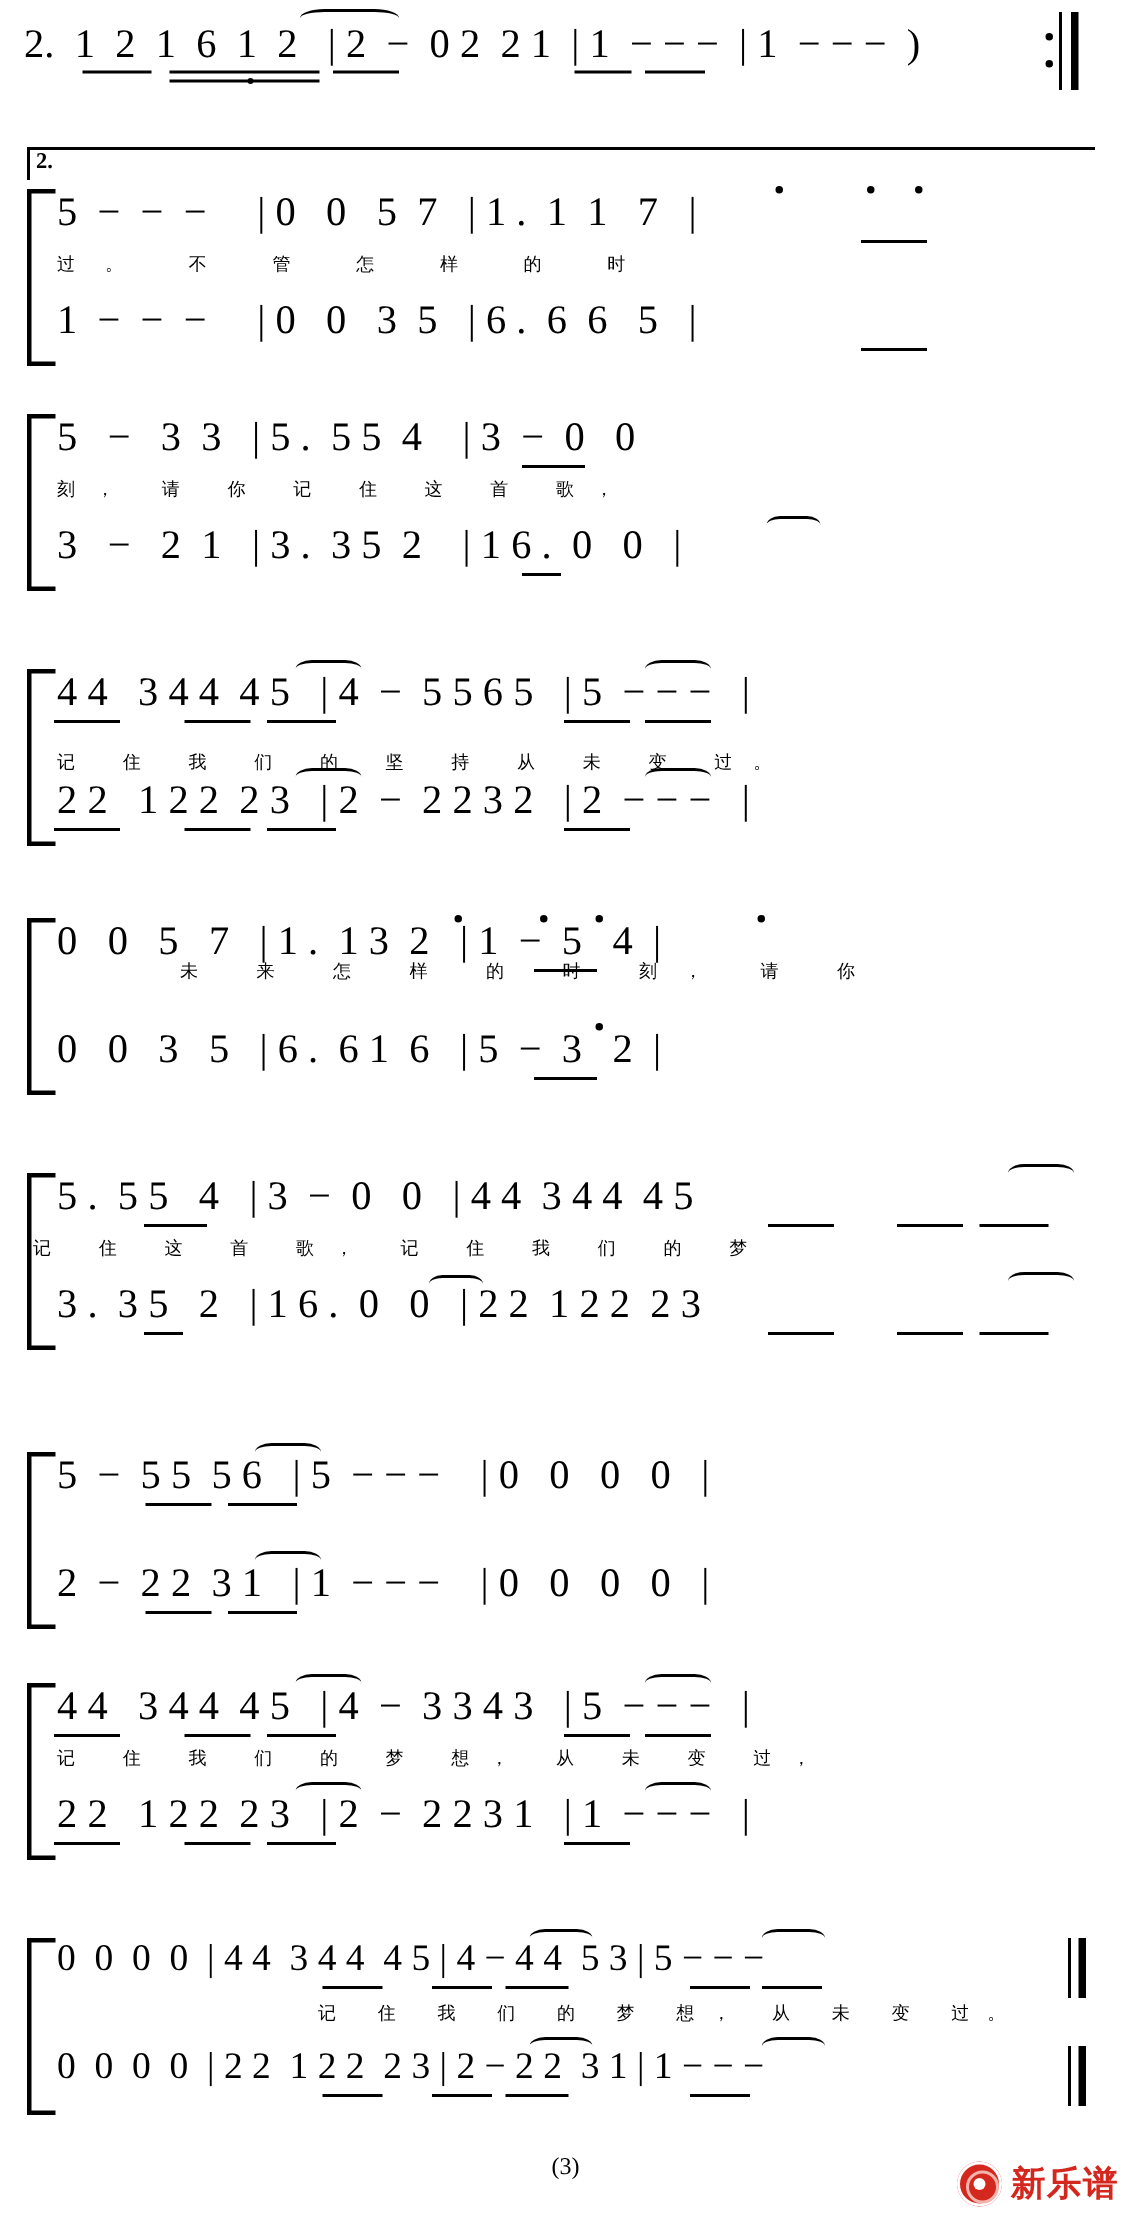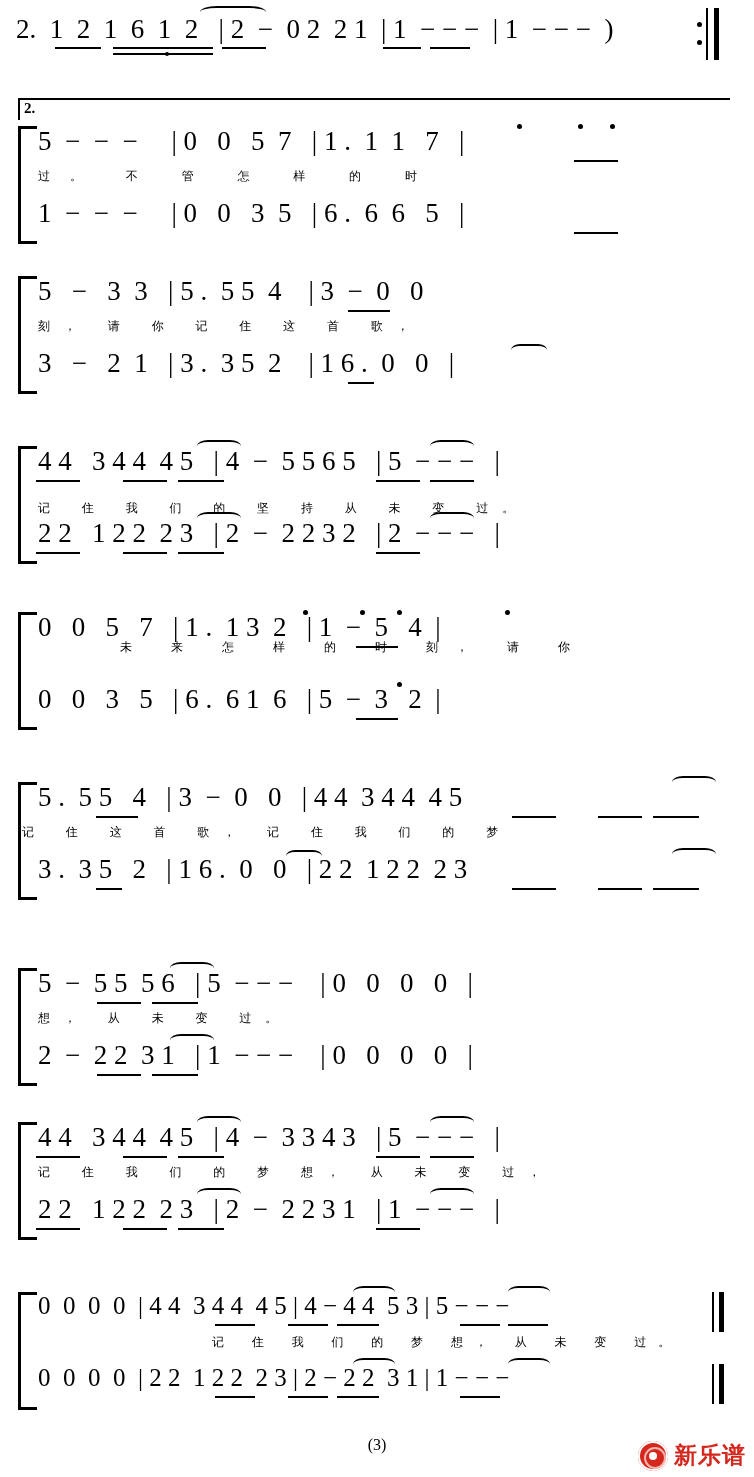--- a/index.html
+++ b/index.html
@@ -228,21 +228,20 @@
   </div>
 
   <div class="abs" style="left:0;top:948px;width:624px;height:140px;margin-top:16px;">
     <div class="brace" style="top:4px;height:112px;"></div>
     <div class="abs num" style="left:38px;top:4px;">
       5&nbsp;&nbsp;−&nbsp;&nbsp;5&nbsp;5&nbsp;&nbsp;5&nbsp;6&nbsp;&nbsp;&nbsp;|&nbsp;5&nbsp;&nbsp;−&nbsp;−&nbsp;−&nbsp;&nbsp;&nbsp;&nbsp;|&nbsp;0&nbsp;&nbsp;&nbsp;0&nbsp;&nbsp;&nbsp;0&nbsp;&nbsp;&nbsp;0&nbsp;&nbsp;&nbsp;|
     </div>
     <div class="beam" style="left:97px;top:38px;width:44px;"></div>
     <div class="beam" style="left:152px;top:38px;width:46px;"></div>
     <div class="slur" style="left:170px;top:-2px;width:44px;"></div>
-    <div class="abs lyr" style="left:38px;top:46px;letter-spacing:14px;">想， 从 未 变 过。</div>
     <div class="abs num" style="left:38px;top:76px;">
       2&nbsp;&nbsp;−&nbsp;&nbsp;2&nbsp;2&nbsp;&nbsp;3&nbsp;1&nbsp;&nbsp;&nbsp;|&nbsp;1&nbsp;&nbsp;−&nbsp;−&nbsp;−&nbsp;&nbsp;&nbsp;&nbsp;|&nbsp;0&nbsp;&nbsp;&nbsp;0&nbsp;&nbsp;&nbsp;0&nbsp;&nbsp;&nbsp;0&nbsp;&nbsp;&nbsp;|
     </div>
     <div class="beam" style="left:97px;top:110px;width:44px;"></div>
     <div class="beam" style="left:152px;top:110px;width:46px;"></div>
     <div class="slur" style="left:170px;top:70px;width:44px;"></div>
   </div>
 
   <div class="abs" style="left:0;top:1118px;width:754px;height:140px;">
     <div class="brace" style="top:4px;height:112px;"></div>

